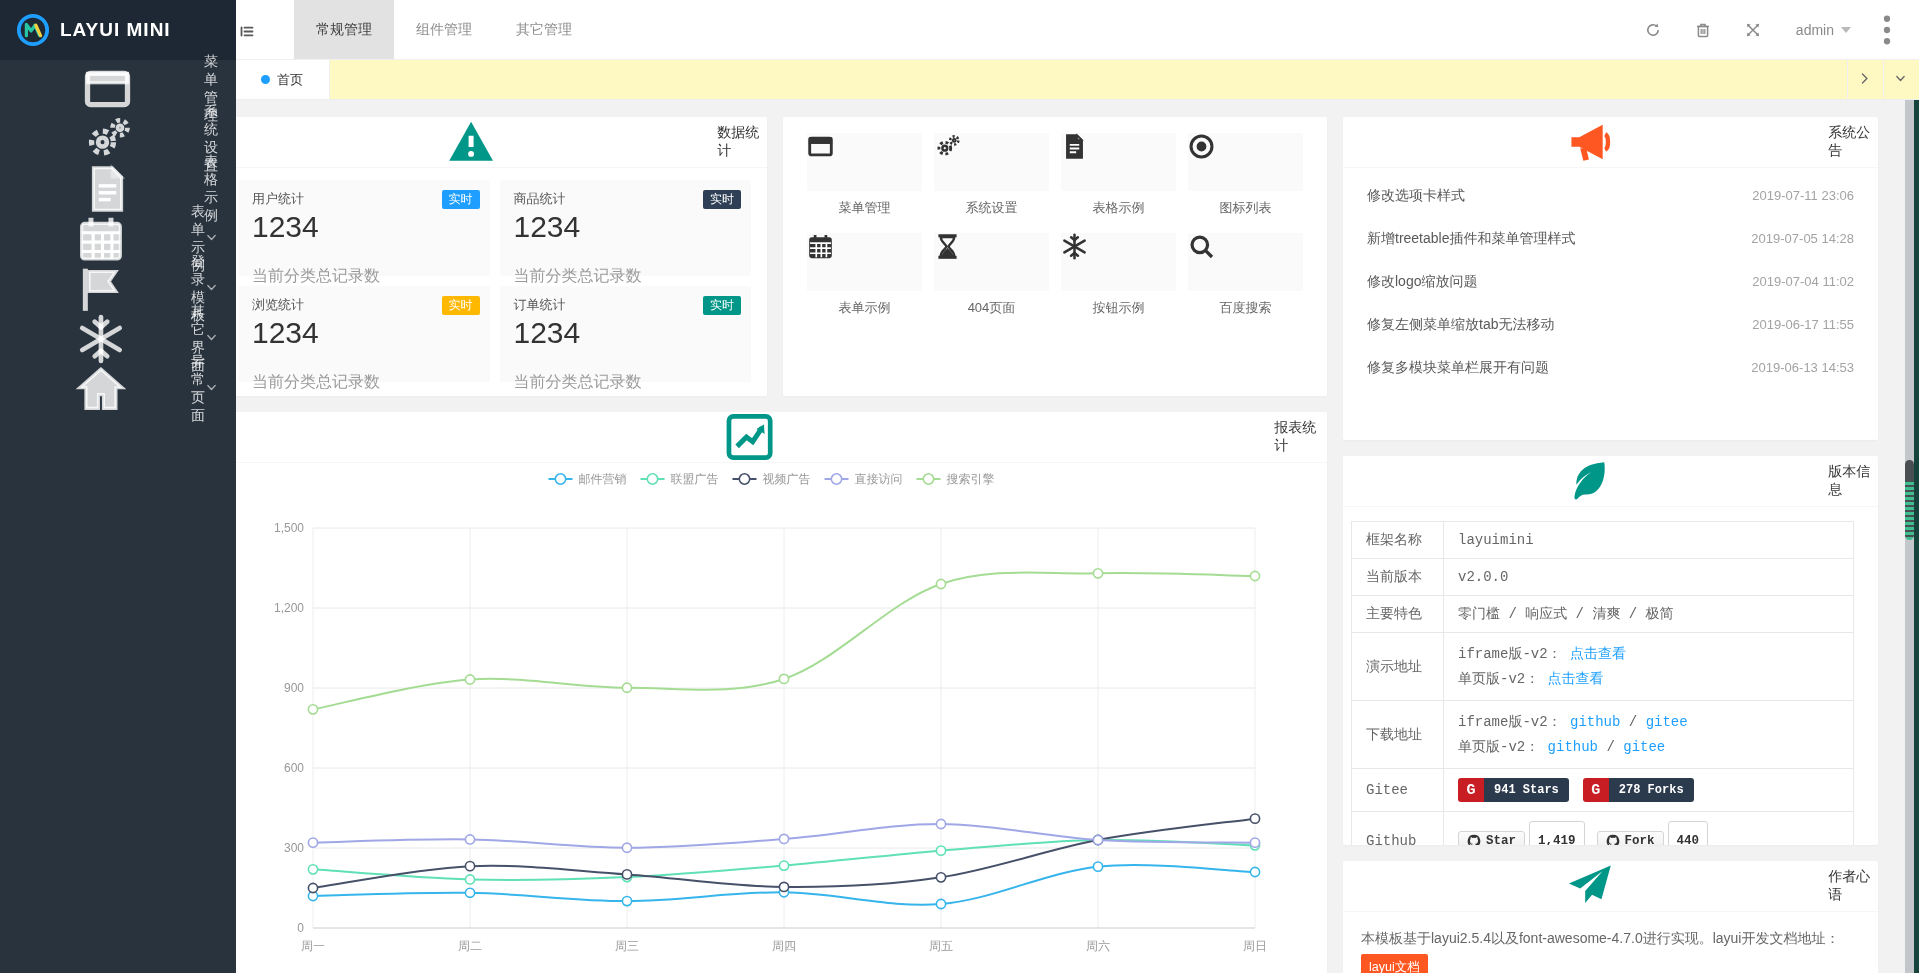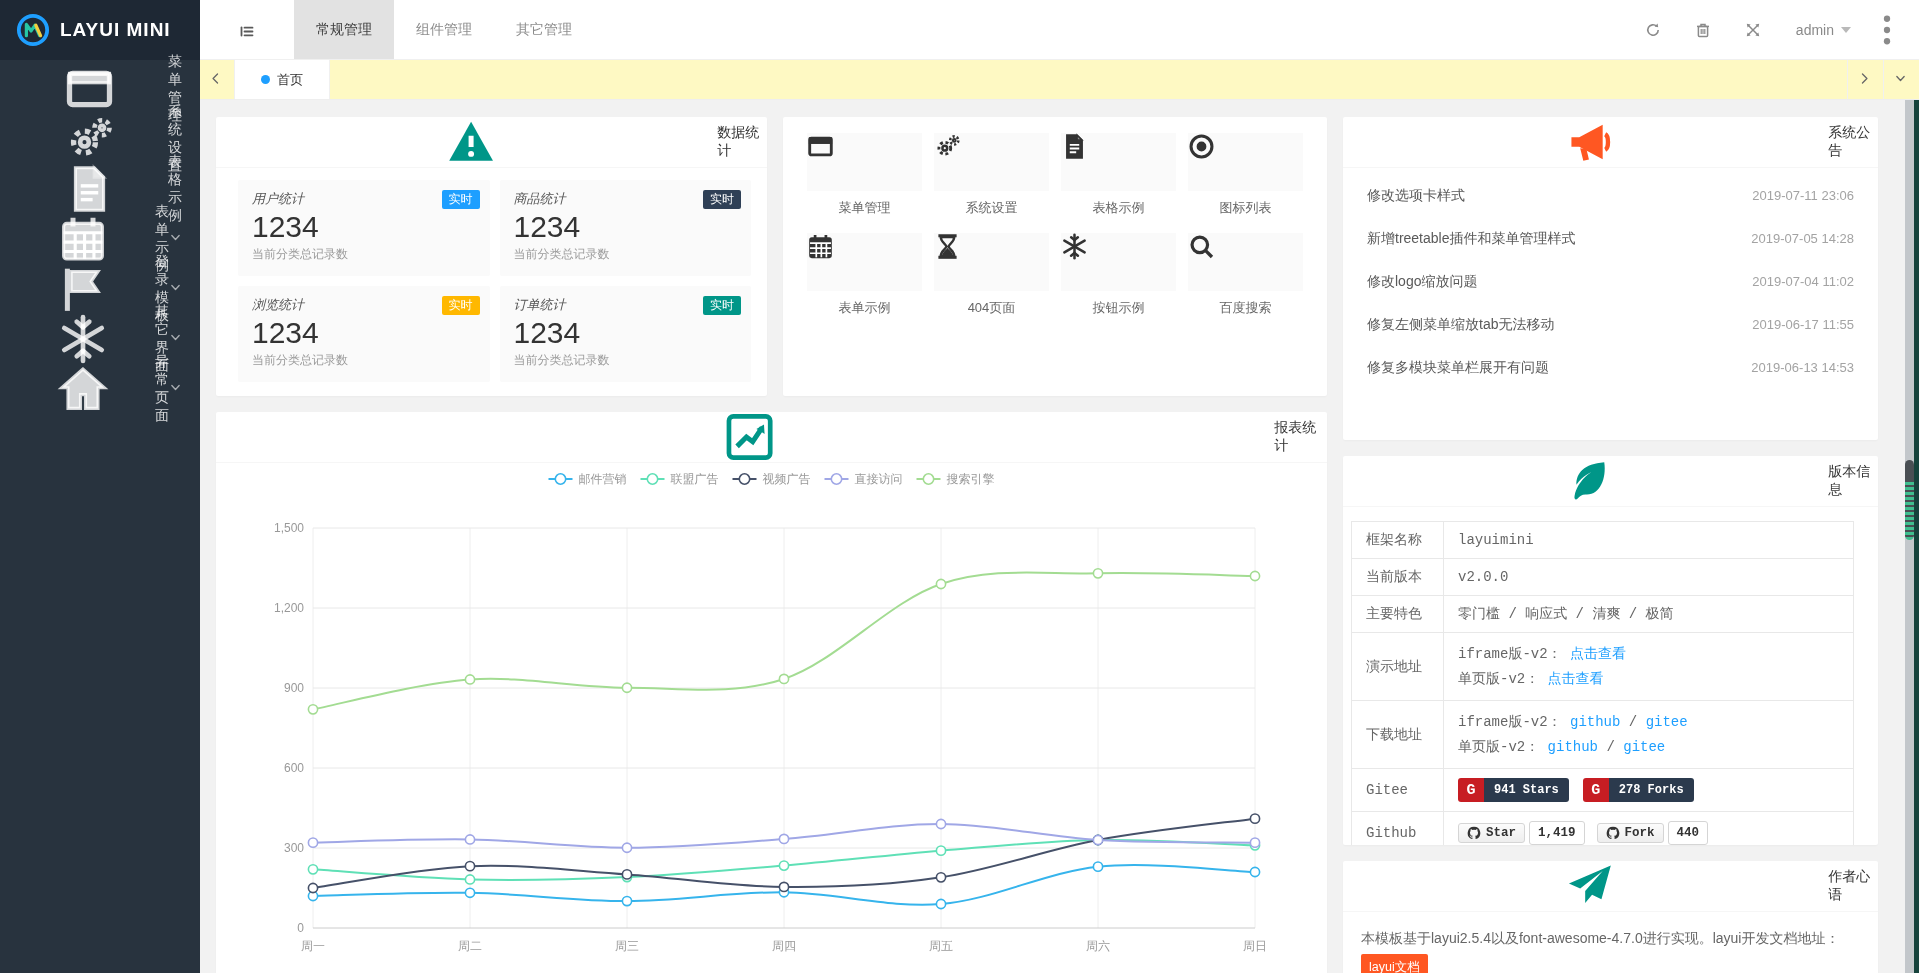--- a/index.html
+++ b/index.html
@@ -1,20 +1,20 @@
 <!DOCTYPE html>
 <html><head>
 <meta charset="utf-8">
 <style>
   * { margin:0; padding:0; box-sizing:border-box; }
   html,body { width:1919px; height:973px; overflow:hidden; background:#fff;
     font-family:"Liberation Sans","DejaVu Sans",sans-serif; font-size:14px; color:#333; }
 
   
-  .sidebar { position:absolute; left:0; top:0; width:200px; height:100%; background:#28333E; z-index:5; }
+  .sidebar { position:absolute; left:0; top:0; width:236px; height:100%; background:#28333E; z-index:5; }
   .logo { height:60px; background:#1E2834; display:flex; align-items:center; padding-left:16px; cursor:pointer; }
   .logo-badge { width:34px; height:34px; flex:0 0 34px; }
   .logo-title { color:#fff; font-size:19px; font-weight:bold; letter-spacing:1px; margin-left:10px; }
   .menu { padding-top:4px; }
   .menu-item { height:50px; display:flex; align-items:center; padding:0 18px 0 20px; color:rgba(255,255,255,.8); cursor:pointer; }
   .mi-icon { width:17px; height:17px; margin-right:9px; display:inline-flex; }
   .mi-icon svg { width:100%; height:100%; fill:currentColor; stroke:currentColor; }
   .mi-label { font-size:14px; flex:1; }
   .mi-caret { width:13px; height:13px; opacity:.75; }
   .mi-caret svg { width:13px; height:13px; }
@@ -53,23 +53,23 @@
   .card-stats  { left:16px;  top:17px;  width:551px; height:279px; }
   .card-quick  { left:583px; top:17px;  width:544px; height:279px; }
   .card-report { left:16px;  top:312px; width:1111px; height:640px; }
   .card-notice { left:1143px; top:17px; width:535px; height:323px; }
   .card-version{ left:1143px; top:356px; width:535px; height:389px; }
   .card-author { left:1143px; top:761px; width:535px; height:270px; }
 
   
   .stats-grid { display:grid; grid-template-columns:1fr 1fr; gap:10px; padding:12px 16px 0 22px; }
   .stat-box { position:relative; background:#fafafa; border-radius:2px; height:96px; padding:10px 14px; }
-  .stat-label { font-size:13px; color:#555;font-style:italic; }
+  .stat-label { font-size:13px; color:#555; }
   .stat-value { font-size:30px; color:#333; line-height:1.25; }
-  .stat-desc { font-size:12px; color:#9b9b9b; }
+  .stat-desc { font-size:16px; color:#9b9b9b;margin-top:20px; }
   .mini-badge { position:absolute; top:10px; right:10px; color:#fff; font-size:12px; padding:1px 7px; border-radius:2px; }
 
   
   .quick-grid { display:grid; grid-template-columns:repeat(4,1fr); column-gap:12px; row-gap:16px; padding:16px 24px 0 24px; }
   .quick-item { text-align:center; cursor:pointer; }
   .quick-tile { height:58px; background:#fafafa; display:flex; align-items:center; justify-content:center; color:#333; }
   .quick-tile svg { width:27px; height:27px; fill:currentColor; stroke:currentColor; }
   .quick-label { font-size:13px; color:#666; margin-top:8px; }
 
   
@@ -85,21 +85,21 @@
   .ver-table a { color:#1E9FFF; text-decoration:none; cursor:pointer; }
   .two-line div { line-height:1.75; }
   .gitee-badges { display:flex; gap:14px; }
   .gitee-badge { display:inline-flex; height:24px; border-radius:3px; overflow:hidden; cursor:pointer; }
   .gitee-g { background:#C71D23; color:#fff; width:26px; display:flex; align-items:center; justify-content:center; font-weight:bold; font-size:15px; }
   .gitee-txt { background:#2b3a4d; color:#fff; font-size:12px; font-weight:bold; display:flex; align-items:center; padding:0 10px; }
   .gh-badges { display:flex; gap:12px; align-items:center; }
   .gh-group { display:flex; gap:4px; align-items:center; }
   .gh-btn { display:inline-flex; align-items:center; gap:5px; border:1px solid #d5d5d5; border-radius:3px; background:linear-gradient(#fcfcfc,#eee); padding:2px 8px; font-size:12.5px; font-weight:bold; color:#333; cursor:pointer; }
   .gh-btn svg { width:14px; height:14px; fill:#333; }
-  .gh-count { border:1px solid #d5d5d5; border-radius:3px; background:#fff; padding:4px 8px; font-size:12.5px; font-weight:bold; color:#333; cursor:pointer; }
+  .gh-count { border:1px solid #d5d5d5; border-radius:3px; background:#fff; padding:12px 8px; font-size:12.5px; font-weight:bold; color:#333; cursor:pointer; }
 
   
   .author-body { padding:12px 18px; font-size:14px; color:#666; line-height:2.0; }
   .badge-doc { display:inline-block; background:#FF5722; color:#fff; border-radius:2px; padding:1px 8px; font-size:12.5px; cursor:pointer; }
 
   
   #report-chart { position:absolute; left:0; top:52px; }
   #report-chart text { font-size:12px; fill:#999; }
 
   

